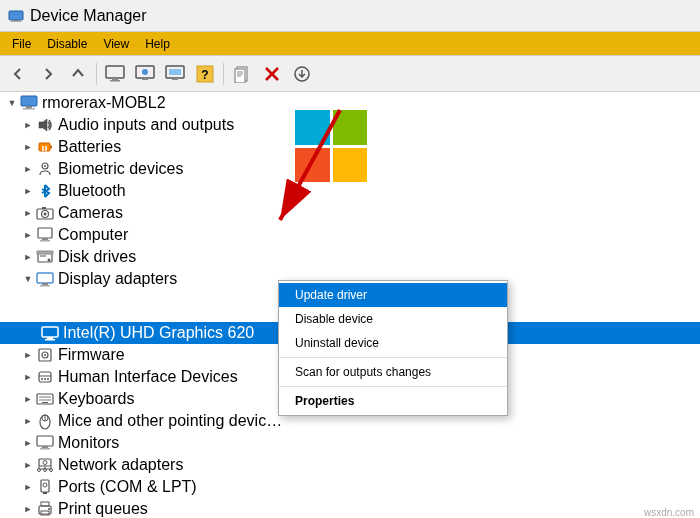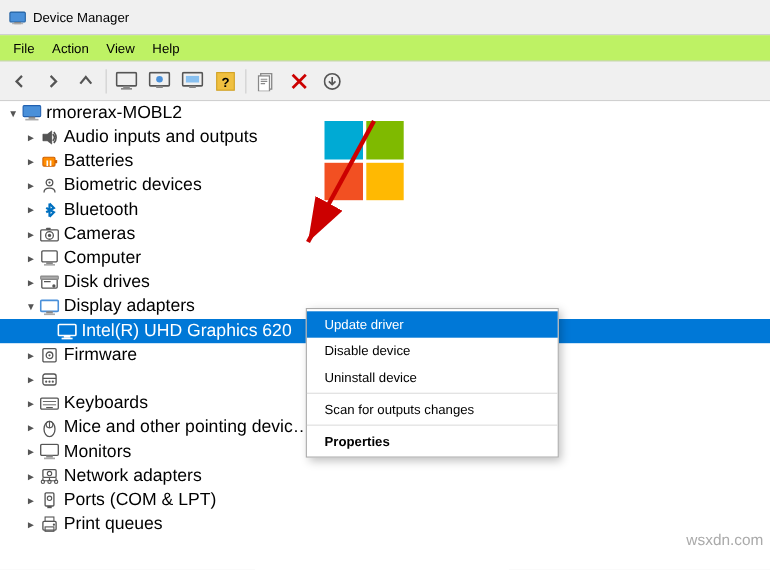--- a/index.html
+++ b/index.html
@@ -24,27 +24,27 @@
     }
     .title-bar-icon {
       width: 16px;
       height: 16px;
       margin-right: 6px;
       display: flex;
       align-items: center;
       justify-content: center;
     }
     .title-bar-text {
-      font-size: 12px;
+      font-size: 16px;
       color: #000;
     }
 
     
     .menu-bar {
-      background: #bef264;
+      background: #eab308;
       display: flex;
       align-items: center;
       padding: 2px 4px;
       height: 24px;
       border-bottom: 1px solid #ccc;
     }
     .menu-item {
       padding: 2px 8px;
       cursor: pointer;
       font-size: 12px;
@@ -184,44 +184,44 @@
       border-radius: 0;
     }
     .tile-tl { background: #00aad4; }
     .tile-tr { background: #7fba00; }
     .tile-bl { background: #f25022; }
     .tile-br { background: #ffb902; }
 
     
     .watermark {
       position: absolute;
-      bottom: 20px;
+      bottom: 0;
       right: 6px;
-      font-size: 14px;
+      font-size: 10px;
       color: #aaa;
       z-index: 200;
     }
   </style>
 </head>
 <body>
 
 <div class="title-bar">
   <div class="title-bar-icon">
     <svg width="16" height="16" viewBox="0 0 16 16">
       <rect x="1" y="3" width="14" height="9" rx="1" fill="#4a90d9" stroke="#2260a0" stroke-width="1"></rect>
       <rect x="5" y="12" width="6" height="2" fill="#888"></rect>
       <rect x="3" y="13" width="10" height="1" fill="#aaa"></rect>
     </svg>
   </div>
   <span class="title-bar-text">Device Manager</span>
 </div>
 
 <div class="menu-bar">
   <div class="menu-item">File</div>
-  <div class="menu-item">Action</div>
+  <div class="menu-item">Disable</div>
   <div class="menu-item">View</div>
   <div class="menu-item">Help</div>
 </div>
 
 <div class="toolbar">
   <div class="toolbar-btn">
     <svg width="16" height="16" viewBox="0 0 16 16">
         <path d="M10 3 L5 8 L10 13" stroke="#555" stroke-width="2" fill="none"></path>
       </svg>
   </div>
@@ -391,21 +391,21 @@
     <span class="item-icon">
       <svg width="18" height="16" viewBox="0 0 18 16">
         <rect x="1" y="2" width="16" height="10" rx="1" fill="none" stroke="#4a90d9" stroke-width="1.5"></rect>
         <rect x="6" y="12" width="6" height="2" fill="#888"></rect>
         <rect x="4" y="14" width="10" height="1.5" fill="#aaa"></rect>
       </svg>
     </span>
     <span class="item-label">Display adapters</span>
   </div>
 
-  <div class="tree-item selected" style="padding-left:36px;">
+  <div class="tree-item selected" style="padding-left:25px;margin-top:32px;">
     <span class="expander" style="visibility:hidden;">►</span>
     <span class="item-icon">
       <svg width="18" height="16" viewBox="0 0 18 16">
         <rect x="1" y="2" width="16" height="10" rx="1" fill="none" stroke="#fff" stroke-width="1.5"></rect>
         <rect x="6" y="12" width="6" height="2" fill="#ccc"></rect>
         <rect x="4" y="14" width="10" height="1.5" fill="#ddd"></rect>
       </svg>
     </span>
     <span class="item-label">Intel(R) UHD Graphics 620</span>
   </div>
@@ -426,20 +426,21 @@
     <span class="expander">►</span>
     <span class="item-icon">
       <svg width="16" height="16" viewBox="0 0 16 16">
         <rect x="2" y="3" width="12" height="10" rx="2" fill="none" stroke="#555" stroke-width="1.2"></rect>
         <line x1="2" y1="7" x2="14" y2="7" stroke="#555" stroke-width="1"></line>
         <circle cx="5" cy="10" r="1" fill="#555"></circle>
         <circle cx="8" cy="10" r="1" fill="#555"></circle>
         <circle cx="11" cy="10" r="1" fill="#555"></circle>
       </svg>
     </span>
+    <span class="item-label">Human Interface Devices</span>
   </div>
 
   <div class="tree-item" style="padding-left:20px;">
     <span class="expander">►</span>
     <span class="item-icon">
       <svg width="18" height="12" viewBox="0 0 18 12">
         <rect x="1" y="1" width="16" height="10" rx="1" fill="none" stroke="#555" stroke-width="1.2"></rect>
         <line x1="3" y1="4" x2="15" y2="4" stroke="#555" stroke-width="0.8"></line>
         <line x1="3" y1="7" x2="15" y2="7" stroke="#555" stroke-width="0.8"></line>
         <rect x="6" y="9" width="6" height="1" fill="#555"></rect>

